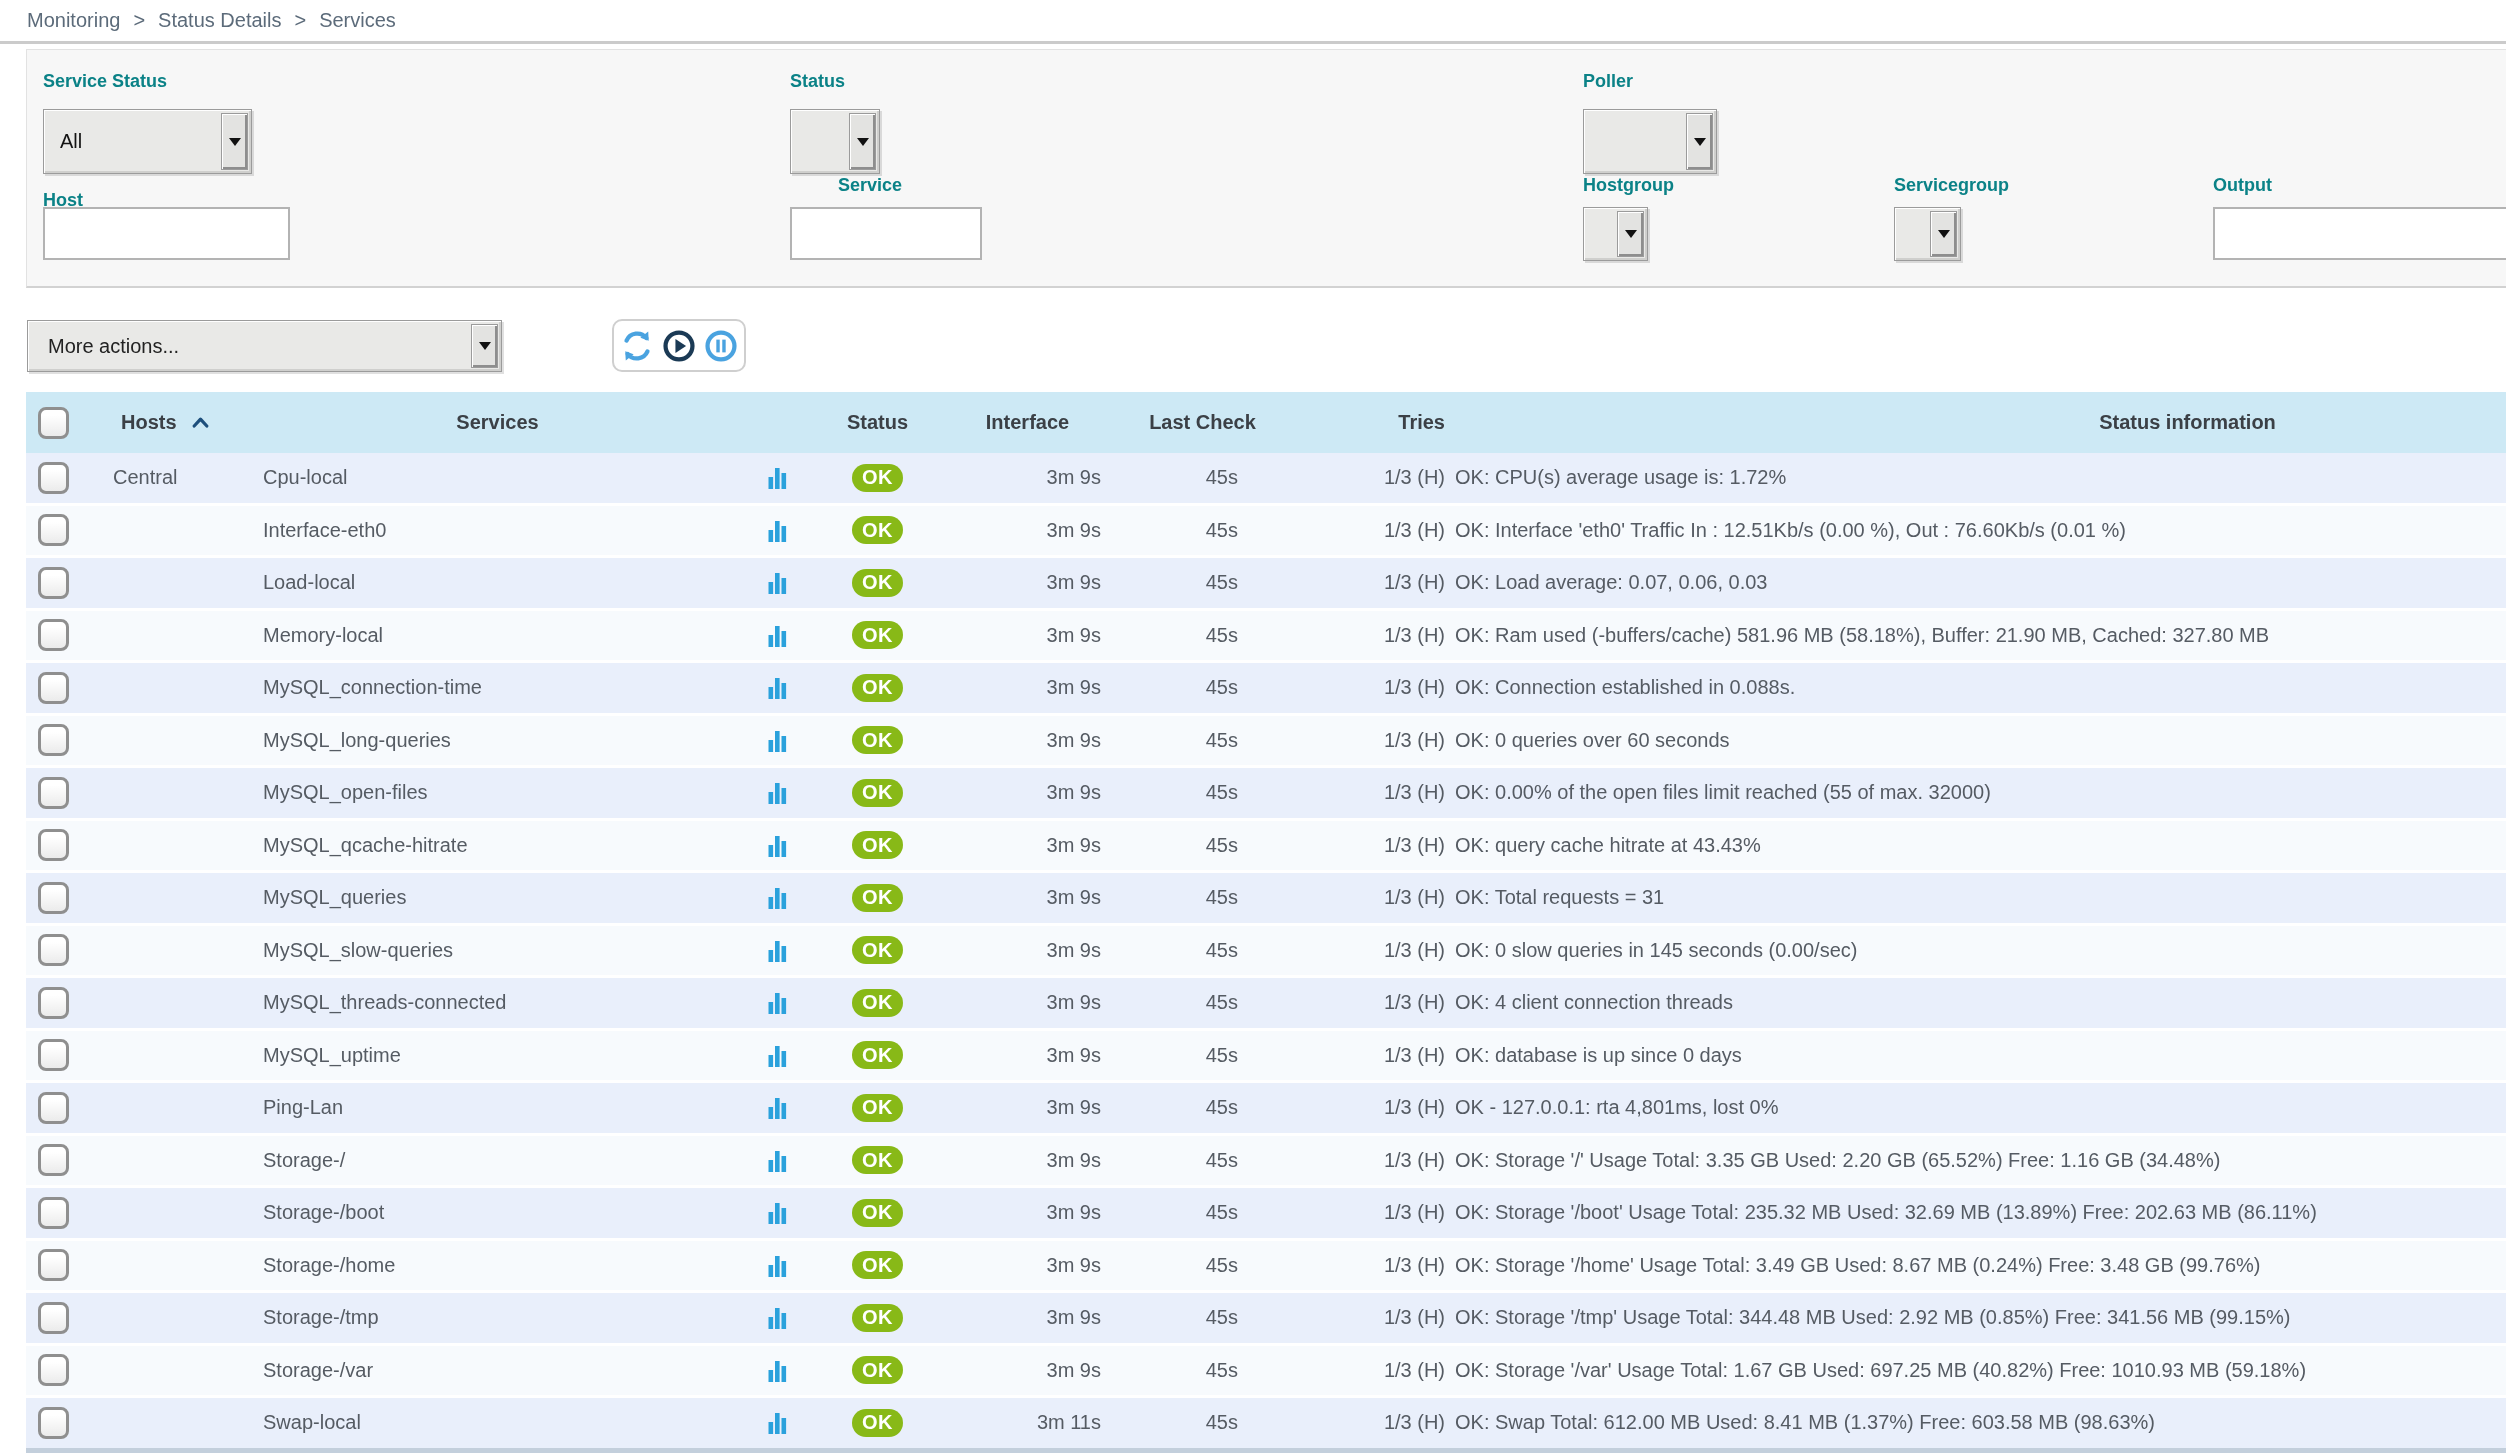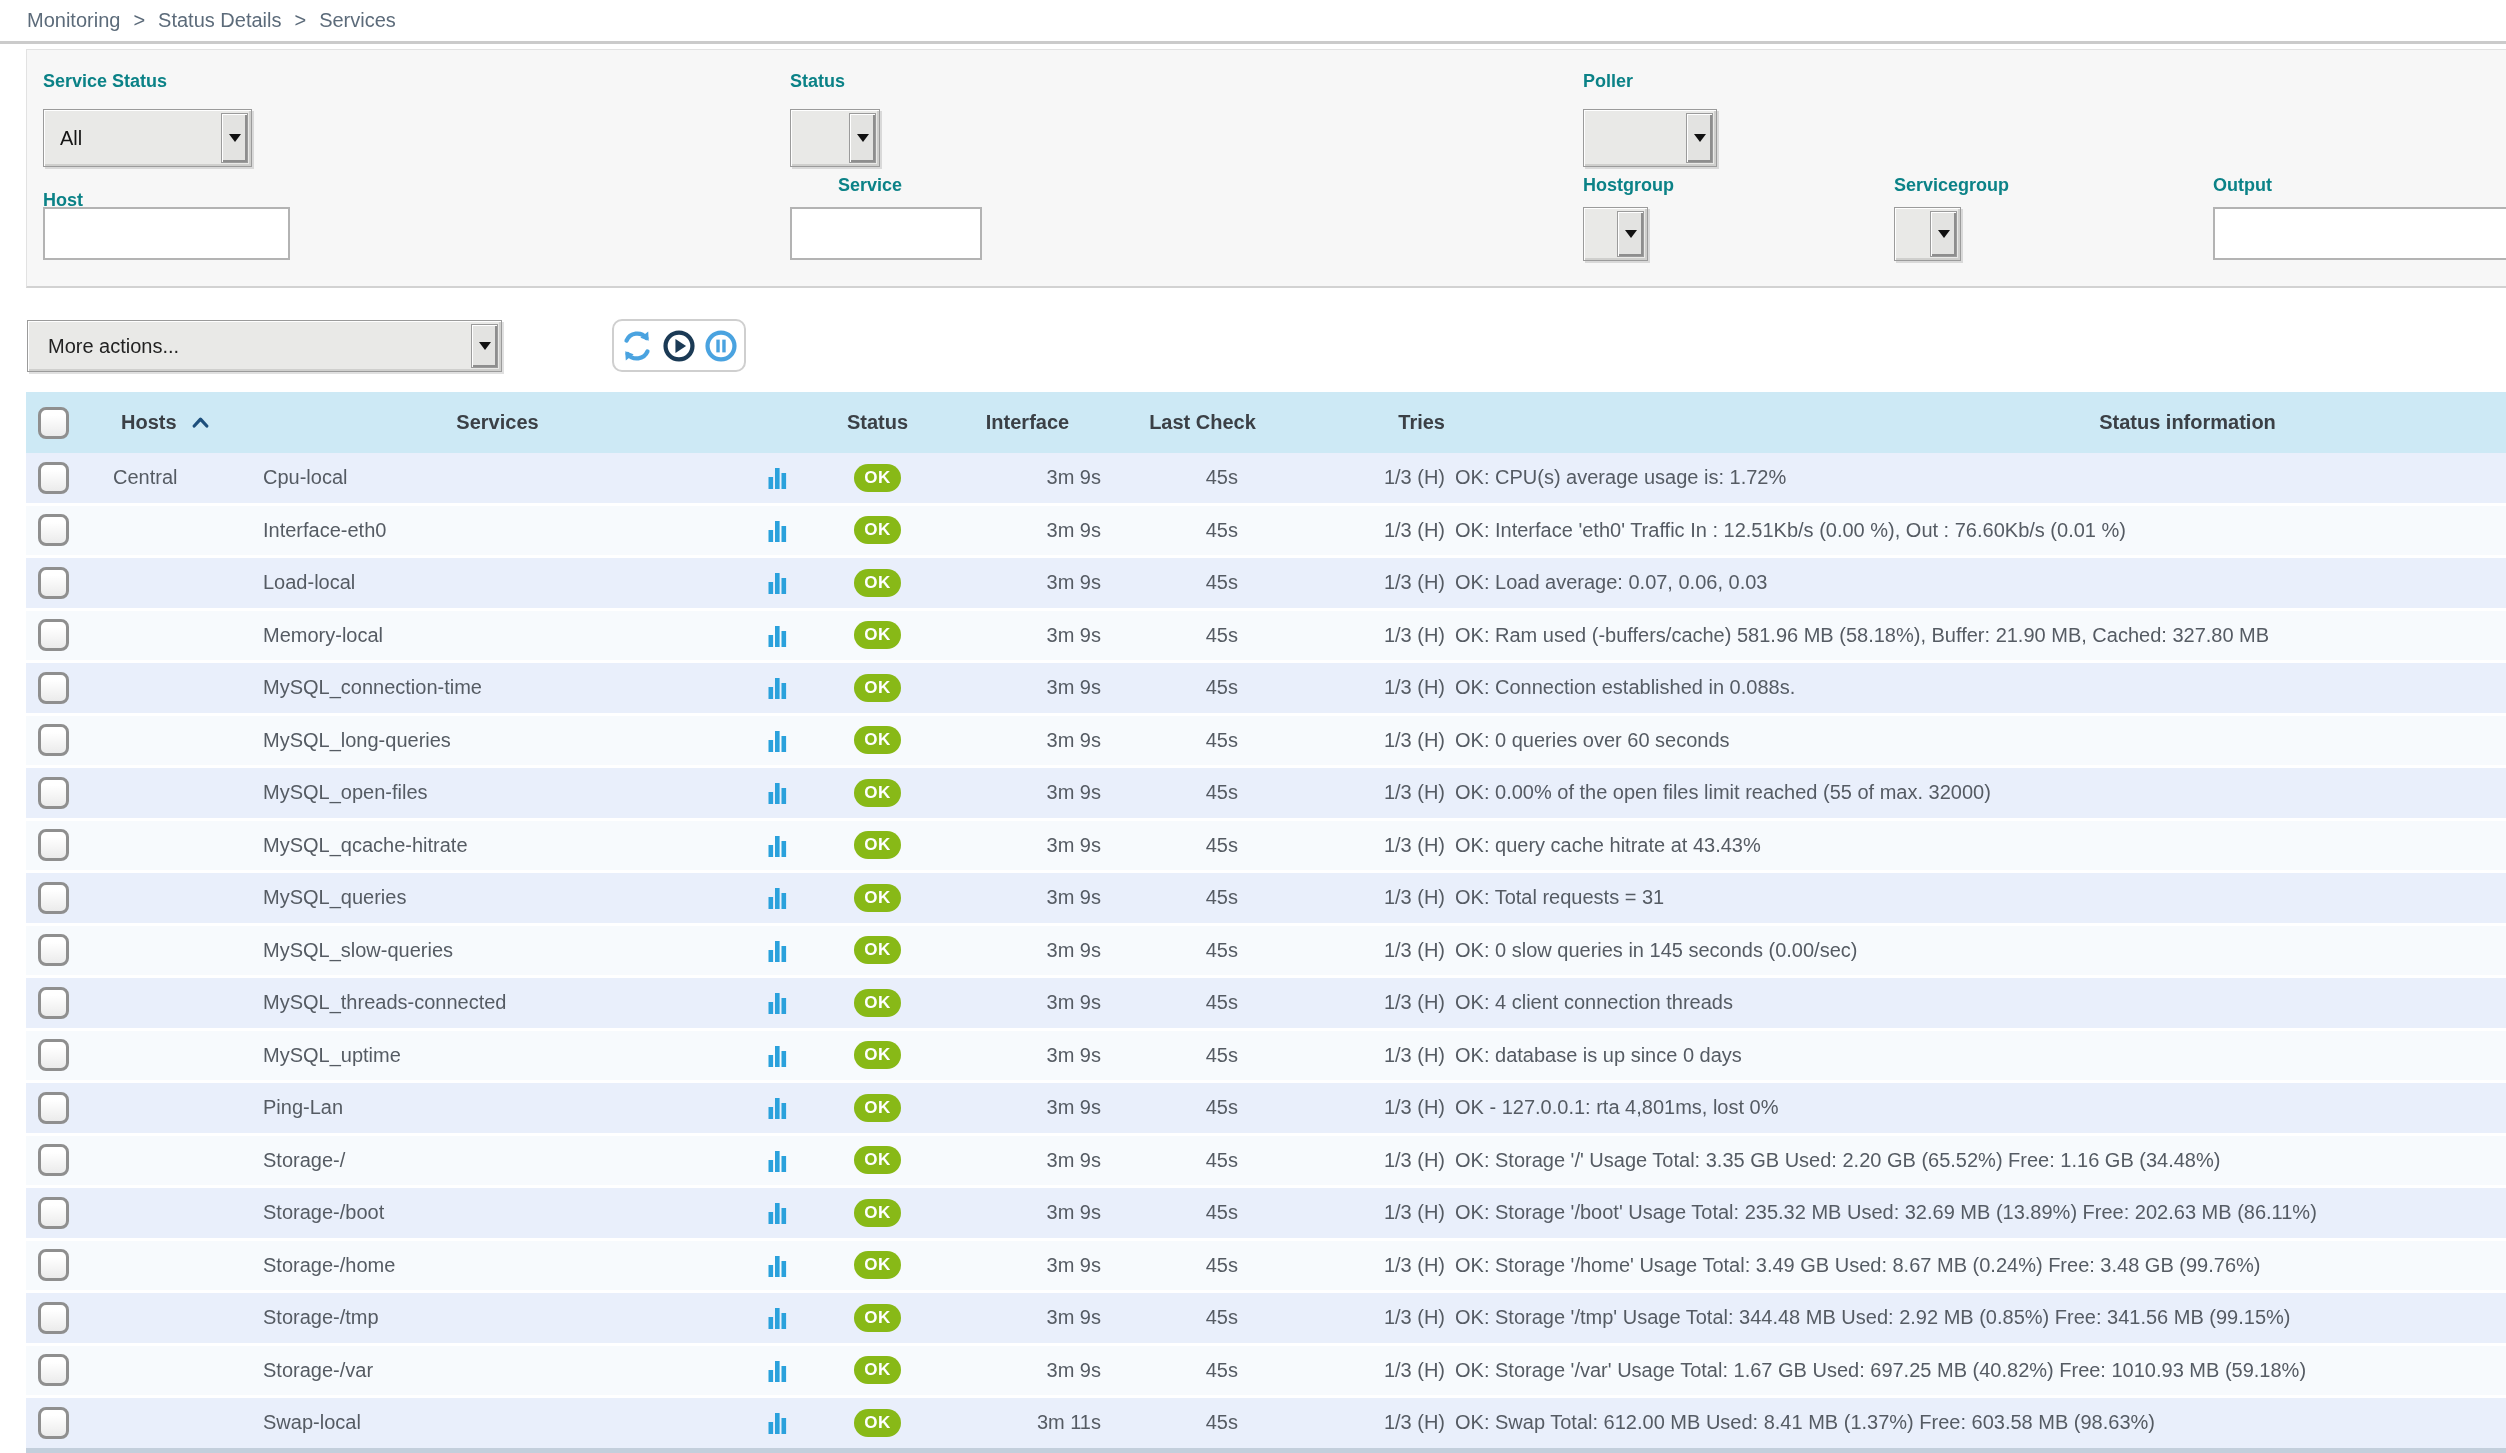--- a/index.html
+++ b/index.html
@@ -31,21 +31,21 @@
     border:1px solid #e2e2e2;
     border-bottom:2px solid #d2d2d2;
   }
   .flabel {
     position:absolute; font-size:18px; font-weight:bold; color:#0b8287;
     white-space:nowrap;
   }
 
   
   .wsel {
-    position:absolute; height:58px;
+    position:absolute; height:65px;
     background:#e9e9e7;
     border:1px solid #9b9b9b;
     box-shadow: inset 1px 1px 0 #ffffff, inset -2px -2px 0 #cfcfcd, 2px 2px 0 rgba(0,0,0,0.12);
     display:flex; align-items:center;
     cursor:default;
   }
   .wsel .sel-value {
     flex:1; padding-left:16px; font-size:20px; color:#141414; white-space:nowrap; overflow:hidden;
   }
   .wsel .sel-btn {
@@ -110,21 +110,21 @@
     width:31px; height:32px; margin-left:12px;
     border:3px solid #8f8f8f; border-radius:8px;
     background:linear-gradient(180deg,#ffffff 20%,#ebebeb 100%);
     cursor:pointer;
   }
 
   .ok-badge {
     display:inline-flex; align-items:center; justify-content:center;
     height:28px; padding:0 10px; border-radius:14px;
     background:#88b917; color:#ffffff;
-    font-size:17px; font-weight:bold; letter-spacing:0.5px;
+    font-size:20px; font-weight:bold; letter-spacing:0.5px;
   }
 
   .bottom-strip {
     position:absolute; left:26px; top:1448px; width:2480px; height:5px;
     background:#c3cfdc;
   }
 </style>
 </head>
 <body>
 

